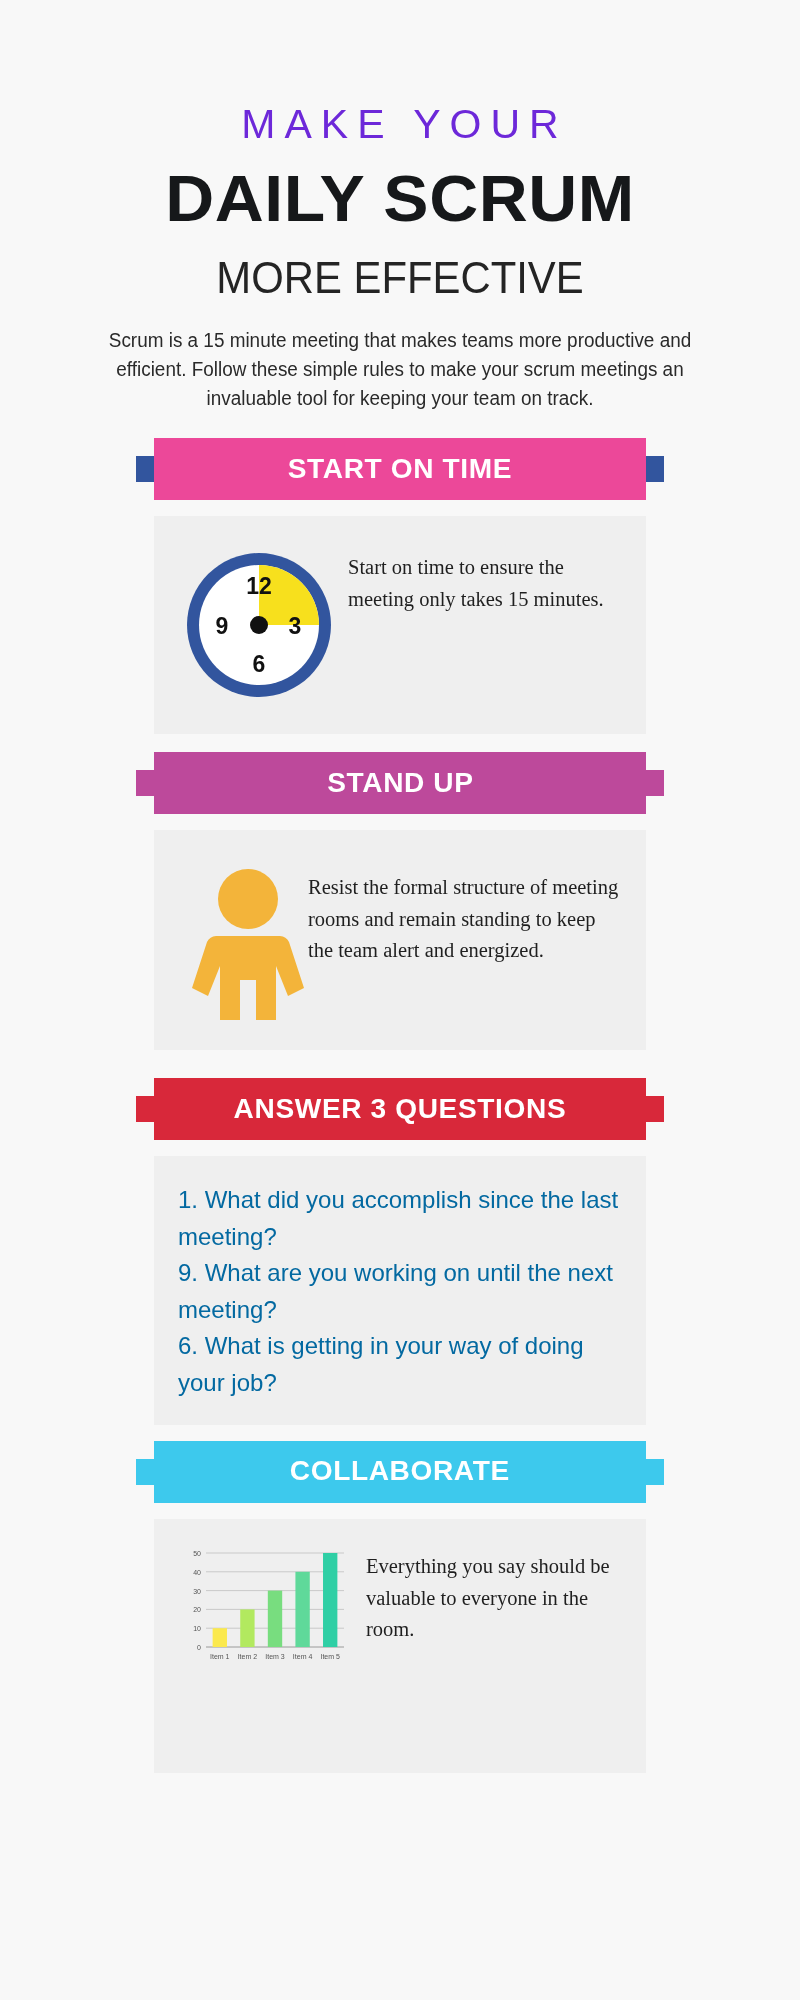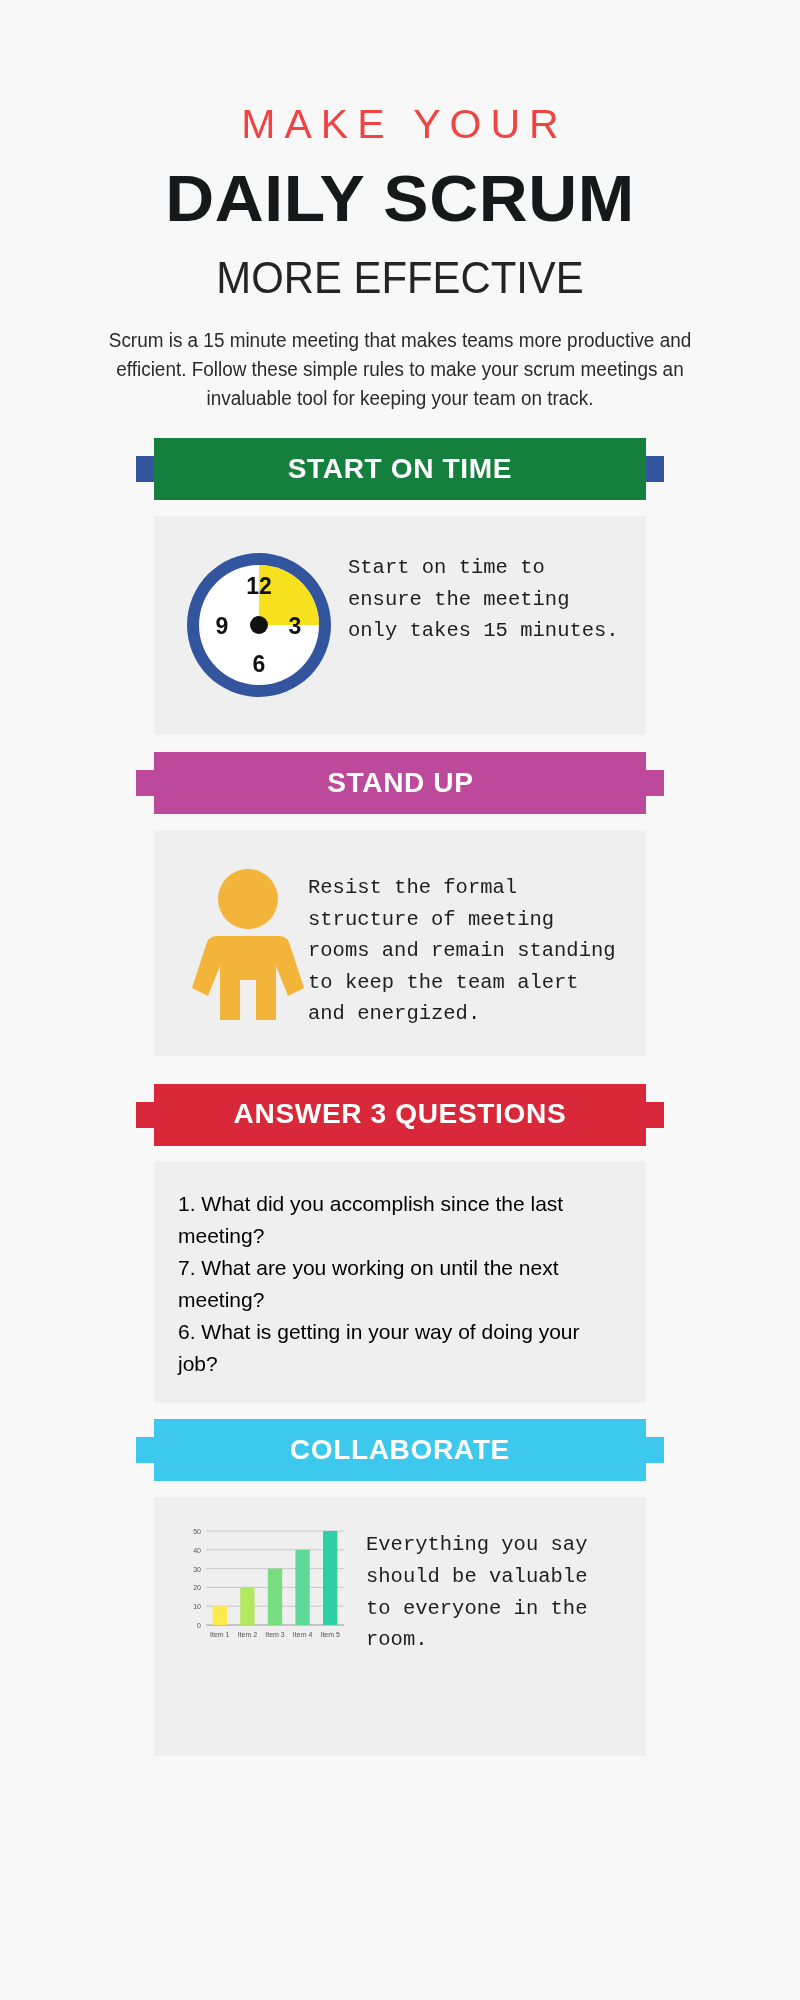--- a/index.html
+++ b/index.html
@@ -17,21 +17,21 @@
     background: #f8f8f8;
   }
 
   
   .header { padding-top: 104px; text-align: center; }
   .kicker {
     font-family: "Liberation Sans", sans-serif;
     font-size: 41px;
     font-weight: 400;
     letter-spacing: 9px;
-    color: #ef4444;
+    color: #6d28d9;
     line-height: 1;
     text-indent: 9px;
   }
   .bigtitle {
     margin-top: 21px;
     font-family: "Liberation Sans Narrow", "Liberation Sans", sans-serif;
     font-size: 64px;
     font-weight: 700;
     letter-spacing: 0.5px;
     color: #16181a;
@@ -109,40 +109,40 @@
     transform: scaleX(1.04);
     white-space: nowrap;
   }
 
   .body-row {
     display: flex;
     align-items: flex-start;
     padding: 22px 26px 26px 26px;
   }
   .body-text {
-    font-family: Liberation Mono, monospace;
+    font-family: Liberation Serif, serif;
     font-size: 20.5px;
     line-height: 1.54;
     color: #1f1f1f;
   }
 
   
   .clock-cell { width: 168px; flex: 0 0 168px; padding-top: 8px; }
   .txt-cell { flex: 1; padding-top: 14px; }
 
   
   .person-cell { width: 128px; flex: 0 0 128px; padding-top: 4px; padding-left: 12px;}
 
   
   .questions {
     padding: 26px 24px 24px 24px;
     font-family: "Liberation Sans", sans-serif;
-    font-size: 21px;
+    font-size: 24px;
     line-height: 1.52;
-    color: #000000;
+    color: #0369a1;
   }
 
   
   .chart-cell { width: 178px; flex: 0 0 178px; padding-top: 6px; }
 
   .spacer-bottom { height: 74px; }
 </style>
 </head>
 <body>
 
@@ -153,21 +153,21 @@
     <div class="bigtitle">DAILY SCRUM</div>
     <div class="subtitle">MORE EFFECTIVE</div>
     <div class="intro">Scrum is a 15 minute meeting that makes teams more productive and efficient. Follow these simple rules to make your scrum meetings an invaluable tool for keeping your team on track.</div>
   </div>
 
   <div class="sections">
 
     <div class="ribbon-wrap">
       <div class="ribbon-tab-l" style="background:#32559e"></div>
       <div class="ribbon-tab-r" style="background:#32559e"></div>
-      <div class="ribbon-bar" style="background:#15803d">
+      <div class="ribbon-bar" style="background:#ec4899">
         <span class="ribbon-label">START ON TIME</span>
       </div>
     </div>
 
     <div class="panel">
       <div class="body-row">
         <div class="clock-cell">
           <svg width="158" height="158" viewBox="0 0 158 158">
             <circle cx="79" cy="79" r="72" fill="#32559e"></circle>
             <circle cx="79" cy="79" r="60" fill="#ffffff"></circle>
@@ -228,21 +228,21 @@
       <div class="ribbon-tab-l" style="background:#d8283a"></div>
       <div class="ribbon-tab-r" style="background:#d8283a"></div>
       <div class="ribbon-bar" style="background:#d8283a">
         <span class="ribbon-label">ANSWER 3 QUESTIONS</span>
       </div>
     </div>
 
     <div class="panel">
       <div class="questions">
         <div>1. What did you accomplish since the last meeting?</div>
-        <div>7. What are you working on until the next meeting?</div>
+        <div>9. What are you working on until the next meeting?</div>
         <div>6. What is getting in your way of doing your job?</div>
       </div>
     </div>
 
     <div class="ribbon-wrap" style="margin-top:14px">
       <div class="ribbon-tab-l" style="background:#3dc9ed"></div>
       <div class="ribbon-tab-r" style="background:#3dc9ed"></div>
       <div class="ribbon-bar" style="background:#3dc9ed">
         <span class="ribbon-label">COLLABORATE</span>
       </div>

